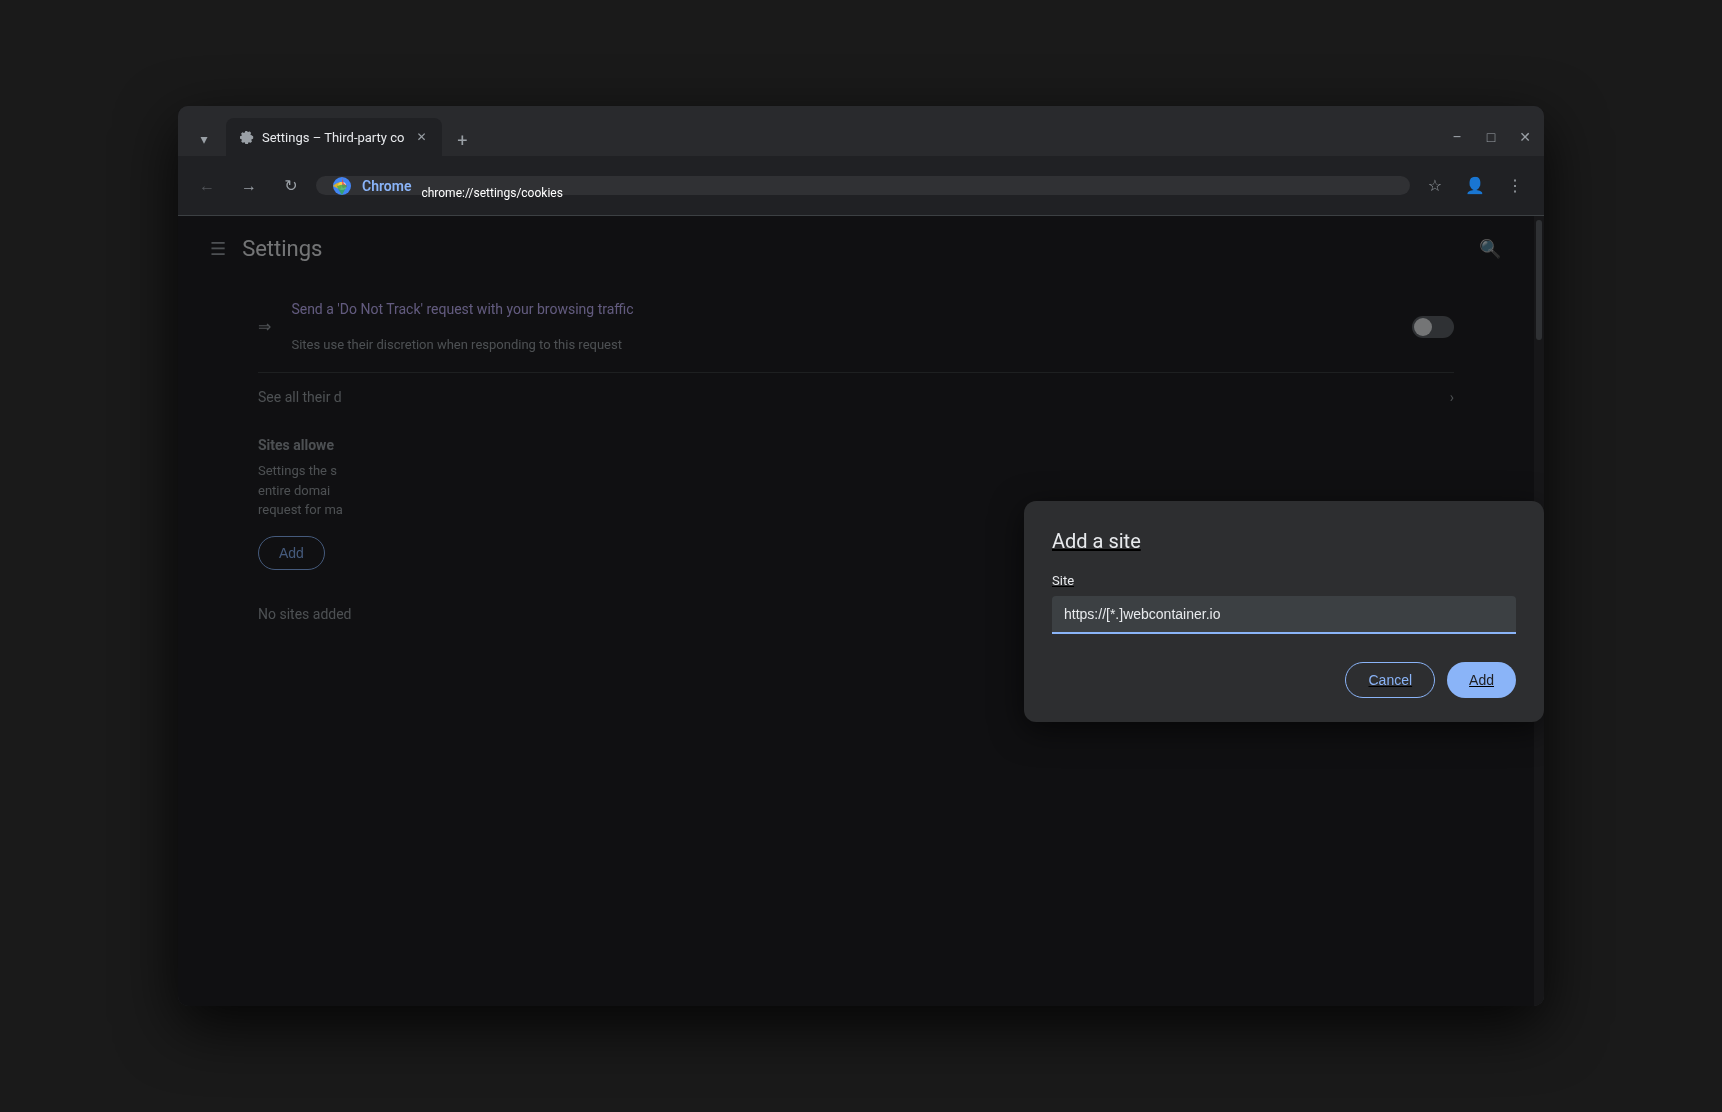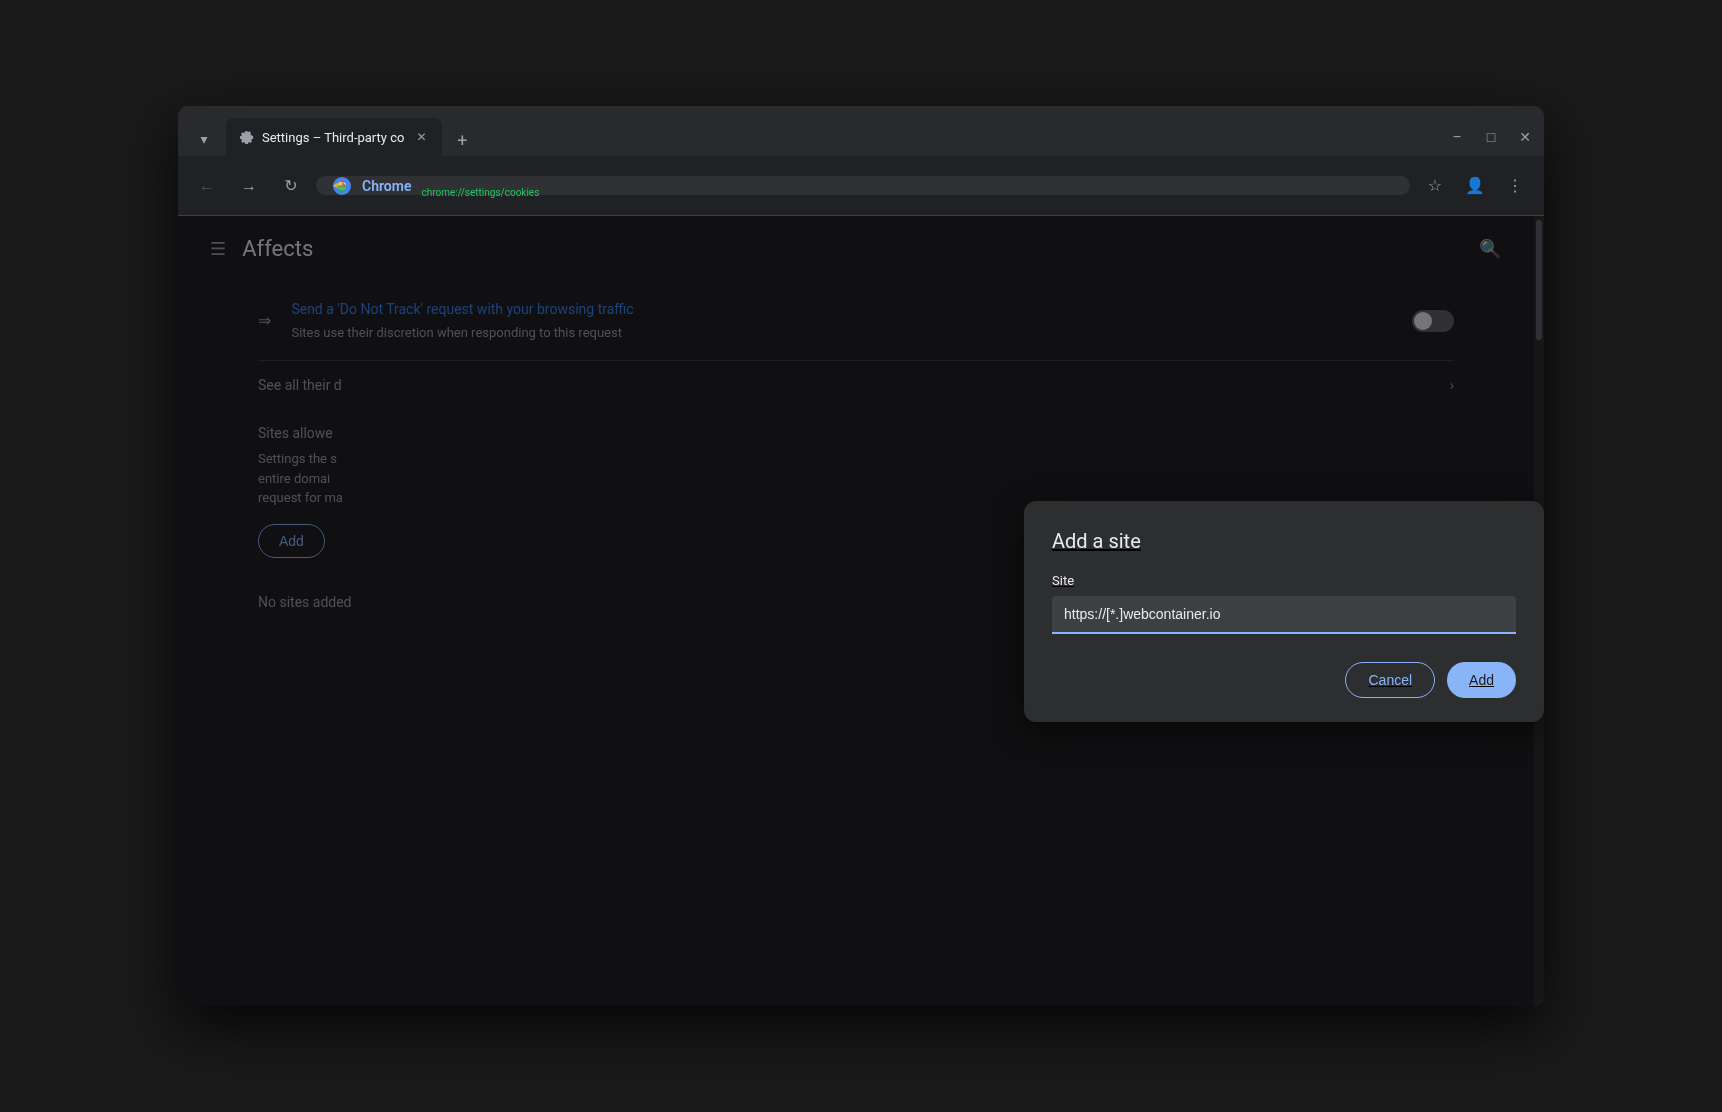--- a/index.html
+++ b/index.html
@@ -163,22 +163,22 @@
     }
 
     .chrome-label {
       font-size: 14px;
       font-weight: 600;
       color: #8ab4f8;
       flex-shrink: 0;
     }
 
     .url-text {
-      font-size: 10px;
-      color: #22c55e;
+      font-size: 12px;
+      color: #ffffff;
       flex: 1;
       margin-top: 14px;
     }
 
     .toolbar-actions {
       display: flex;
       align-items: center;
       gap: 6px;
     }
 
@@ -254,22 +254,22 @@
       margin-right: 20px;
       flex-shrink: 0;
     }
 
     .row-text {
       flex: 1;
     }
 
     .row-title {
       font-size: 14px;
-      color: #3b82f6;
-      margin-bottom: 8px;
+      color: #c4b5fd;
+      margin-bottom: 20px;
     }
 
     .row-subtitle {
       font-size: 13px;
       color: #9aa0a6;
     }
 
     .toggle {
       width: 42px;
       height: 22px;
@@ -307,20 +307,21 @@
     }
 
     .sites-allowed-section {
       padding: 16px 0;
     }
 
     .section-title {
       font-size: 14px;
       color: #9aa0a6;
       margin-bottom: 8px;
+      font-weight: bold;
     }
 
     .section-desc {
       font-size: 13px;
       color: #9aa0a6;
       line-height: 1.5;
       margin-bottom: 16px;
     }
 
     .add-btn-outline {
@@ -484,21 +485,21 @@
       <div class="toolbar-icon">👤</div>
       <div class="toolbar-icon">⋮</div>
     </div>
   </div>
 
   <div class="main-content">
 
     <div class="settings-page">
       <div class="settings-header">
         <span class="hamburger-icon">☰</span>
-        <span class="settings-title">Affects</span>
+        <span class="settings-title">Settings</span>
         <span class="settings-search">🔍</span>
       </div>
 
       <div class="settings-content">
 
         <div class="do-not-track-row">
           <span class="row-icon">⇒</span>
           <div class="row-text">
             <div class="row-title">Send a 'Do Not Track' request with your browsing traffic</div>
             <div class="row-subtitle">Sites use their discretion when responding to this request</div>

